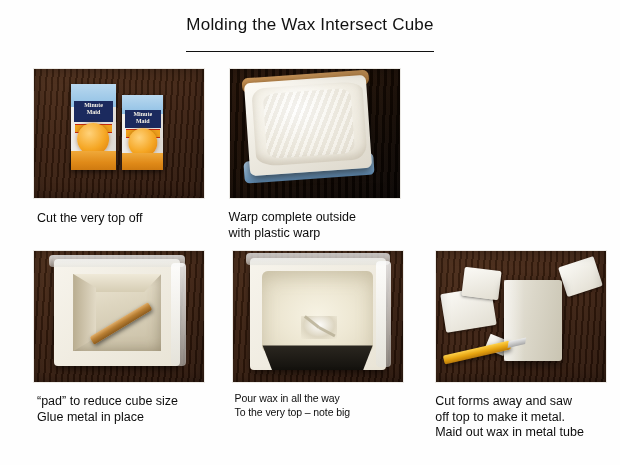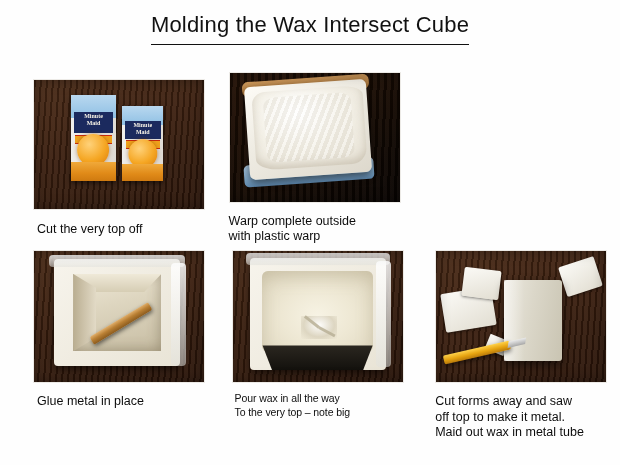--- a/index.html
+++ b/index.html
@@ -24,41 +24,41 @@
   
   .title-wrap {
     position: absolute;
     top: 14px;
     left: 0;
     width: 620px;
     text-align: center;
   }
   .title {
     display: inline-block;
-    font-size: 22px;
+    font-size: 17px;
     font-weight: 400;
     letter-spacing: 0.2px;
     color: #111;
     border-bottom: 1px solid #111;
-    padding-bottom: 8px;
+    padding-bottom: 15px;
     line-height: 22px;
   }
 
   
   .grid {
     position: absolute;
     top: 66px;
     left: 0;
     width: 620px;
   }
   .row {
     display: flex;
     width: 620px;
   }
-  .row-1 { height: 182px; align-items: center; }
+  .row-1 { height: 182px; }
   .row-2 { height: 196px; }
   .cell {
     width: 206.6px;
     position: relative;
     box-sizing: border-box;
   }
   .photo {
     position: relative;
     width: 172px;
     height: 131px;
@@ -373,20 +373,21 @@
               <div class="cavity">
                 <div class="cavity-wall-t"></div>
                 <div class="cavity-wall-l"></div>
               </div>
               <div class="tube" style="left:26%; top:56%; width:54%; transform: rotate(-31deg);"></div>
             </div>
             <div class="blur-edge"></div>
           </div>
         </div>
         <div class="caption tight">
+          <div>“pad” to reduce cube size</div>
           <div>Glue metal in place</div>
         </div>
       </div>
 
       <div class="cell c2">
         <div class="photo">
           <div class="ph-inner">
             <div class="wood"></div>
             <div class="box-open" style="left:10%; top:5%; width:80%; height:86%; border-radius:4px;">
               <div class="plastic-edge" style="left:-3%; top:-4%; width:106%; height:11%;"></div>

